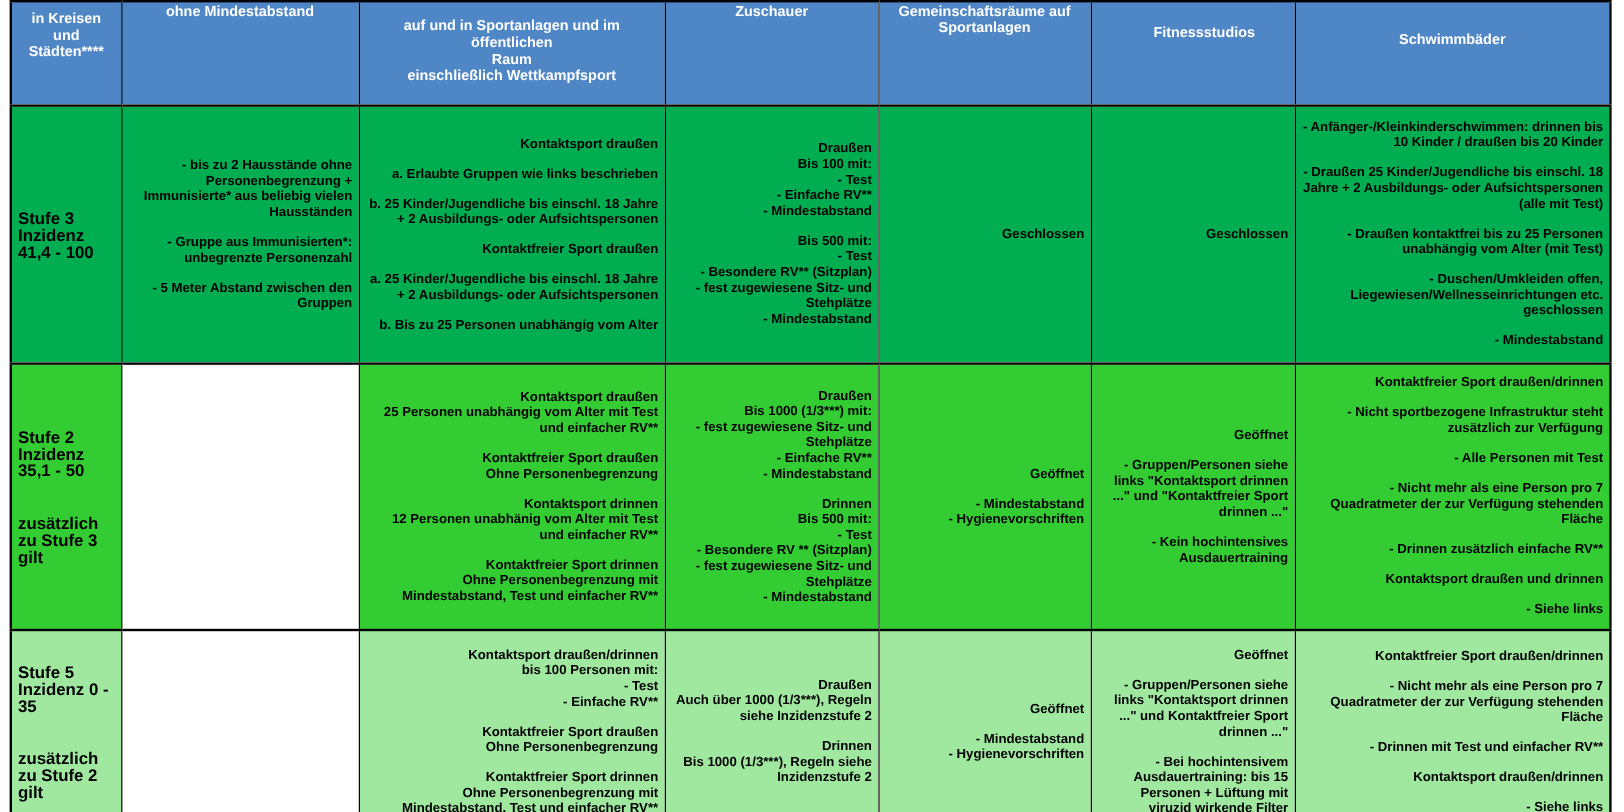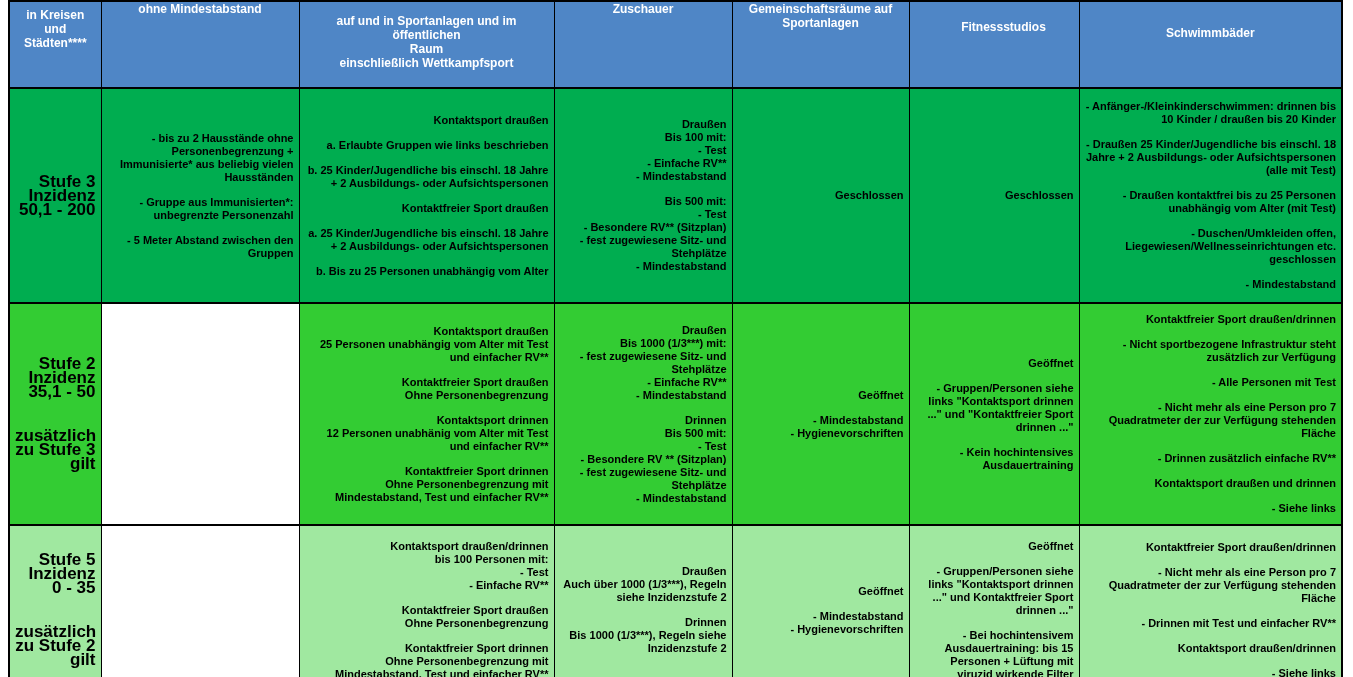--- a/index.html
+++ b/index.html
@@ -30,21 +30,21 @@
   th.h5{padding-top:0;margin-left:36px;}
   th.h6{padding-top:18px;padding-left:24px;}
   th.h7{padding-top:24px;}
   
   tr.r-stufe3 td{background:#00ad50;height:205px;}
   tr.r-stufe2 td{background:#33cc33;height:212px;}
   tr.r-stufe1 td{background:#a0e8a0;height:160px;}
   td.white{background:#ffffff !important;}
   td.body-cell{font-size:11px;font-weight:bold;color:#000;line-height:13px;text-align:right;}
   td.label-cell{
-    font-size:17px;font-weight:bold;color:#000;line-height:14px;text-align:right;
+    font-size:14px;font-weight:bold;color:#000;line-height:14px;text-align:left;
   }
   
   .blk{margin:0;}
   .blk.u{}
   .blk.g1{margin-top:12px;}
   .blk.g2{margin-top:30px;}
 </style>
 </head>
 <body>
 
@@ -70,21 +70,21 @@
       <th class="h4">Zuschauer</th>
       <th class="h5">Gemeinschaftsräume auf Sportanlagen</th>
       <th class="h6">Fitnessstudios</th>
       <th class="h7">Schwimmbäder</th>
     </tr>
 
     <tr class="r-stufe3">
       <td class="label-cell">
             <div class="blk">Stufe 3</div>
             <div class="blk">Inzidenz</div>
-            <div class="blk">50,1 - 200</div>
+            <div class="blk">41,4 - 100</div>
           </td>
       <td class="body-cell">
             <div class="blk">- bis zu 2 Hausstände ohne Personenbegrenzung + Immunisierte* aus beliebig vielen Hausständen</div>
             <div class="blk g1">- Gruppe aus Immunisierten*: unbegrenzte Personenzahl</div>
             <div class="blk g1">- 5 Meter Abstand zwischen den Gruppen</div>
           </td>
       <td class="body-cell">
             <div class="blk u">Kontaktsport draußen</div>
             <div class="blk g1">a. Erlaubte Gruppen wie links beschrieben</div>
             <div class="blk g1">b. 25 Kinder/Jugendliche bis einschl. 18 Jahre + 2 Ausbildungs- oder Aufsichtspersonen</div>

